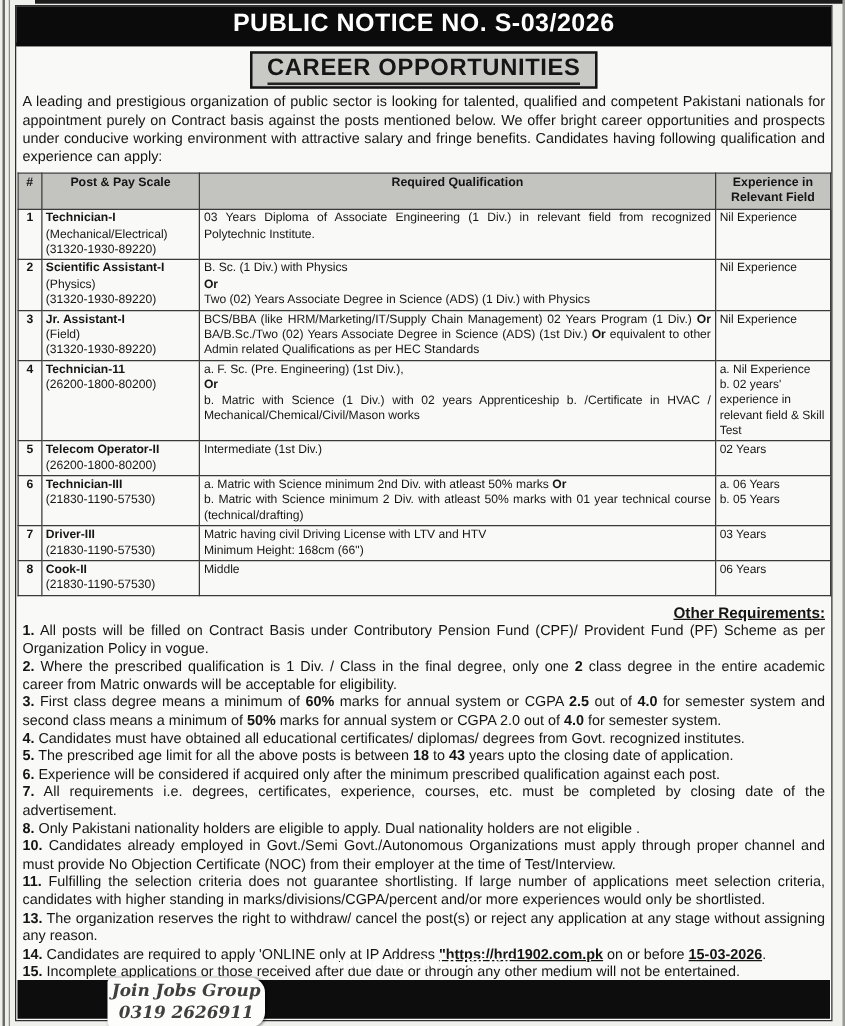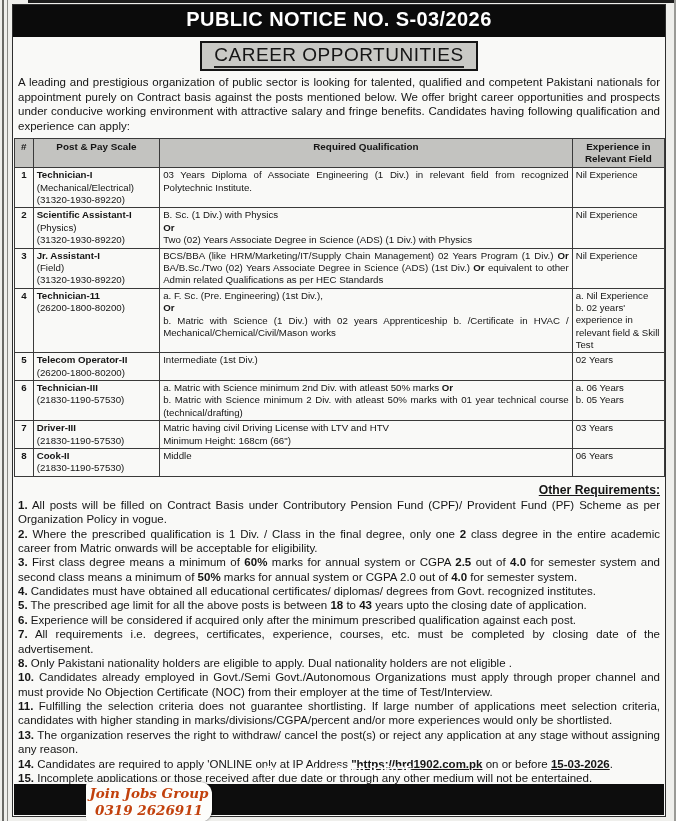--- a/index.html
+++ b/index.html
@@ -11,21 +11,21 @@
   .scanline-r{position:absolute;right:0;top:0;width:2px;height:821px;background:#9a9a96;}
 
   .ad{position:absolute;left:12px;top:4px;width:654px;height:813px;background:#f9f9f7;
       border:1px solid #2e2e2e;box-sizing:border-box;}
 
   .titlebar{height:29px;background:#0b0b0b;color:#fff;display:flex;align-items:center;
             justify-content:center;font-weight:bold;font-size:20px;letter-spacing:.4px;
             border-bottom:3px solid #0b0b0b;}
   .banner-wrap{text-align:center;margin:4px 0 3px;}
   .banner{display:inline-block;background:#c9c9c5;border:2px solid #141414;
-          padding:1px 12px 3px;font-size:19px;font-weight:normal;letter-spacing:.5px;}
+          padding:1px 12px 3px;font-size:19px;font-weight:bold;letter-spacing:.5px;}
   .banner .bt{border-bottom:2px solid #222;padding-bottom:1px;}
 
   .intro{padding:1px 5px 2px;font-size:11.5px;line-height:1.27;text-align:justify;}
 
   table.posts{border-collapse:collapse;margin:3px 0 0 1px;width:651px;font-size:9.7px;
               line-height:1.28;table-layout:fixed;}
   .posts th,.posts td{border:1px solid #3a3a3a;vertical-align:top;padding:1px 3px;}
   .posts th{background:#c3c3c0;font-size:9.9px;line-height:1.2;padding:2px 2px;}
   .col-num{width:18px;}
   .col-post{width:122px;}
@@ -40,21 +40,21 @@
   .req-item{font-size:11.5px;line-height:1.25;text-align:justify;}
   .ul{text-decoration:underline;}
 
   .footerbar{position:absolute;left:1px;right:1px;bottom:1px;height:31px;background:#0d0d0d;
              color:#fff;display:flex;flex-direction:column;align-items:center;
              justify-content:center;font-weight:bold;font-size:12.8px;line-height:1.25;gap:41px;}
   .badge{position:absolute;left:86px;bottom:-1px;width:126px;height:40px;background:#fdfdfb;
          border-radius:4px 12px 12px 4px;z-index:5;display:flex;flex-direction:column;
          align-items:center;justify-content:center;
          font-family:"DejaVu Serif",serif;font-style:italic;font-weight:bold;
-         font-size:13.5px;color:#c2410c;line-height:1.25;box-shadow:1px 0 2px rgba(0,0,0,.4);}
+         font-size:13.5px;color:#404040;line-height:1.25;box-shadow:1px 0 2px rgba(0,0,0,.4);}
 </style>
 </head>
 <body>
 
 <div class="page">
   <div class="scanline-top"></div>
   <div class="scanline-l1"></div>
   <div class="scanline-l2"></div>
   <div class="scanline-r"></div>
 

